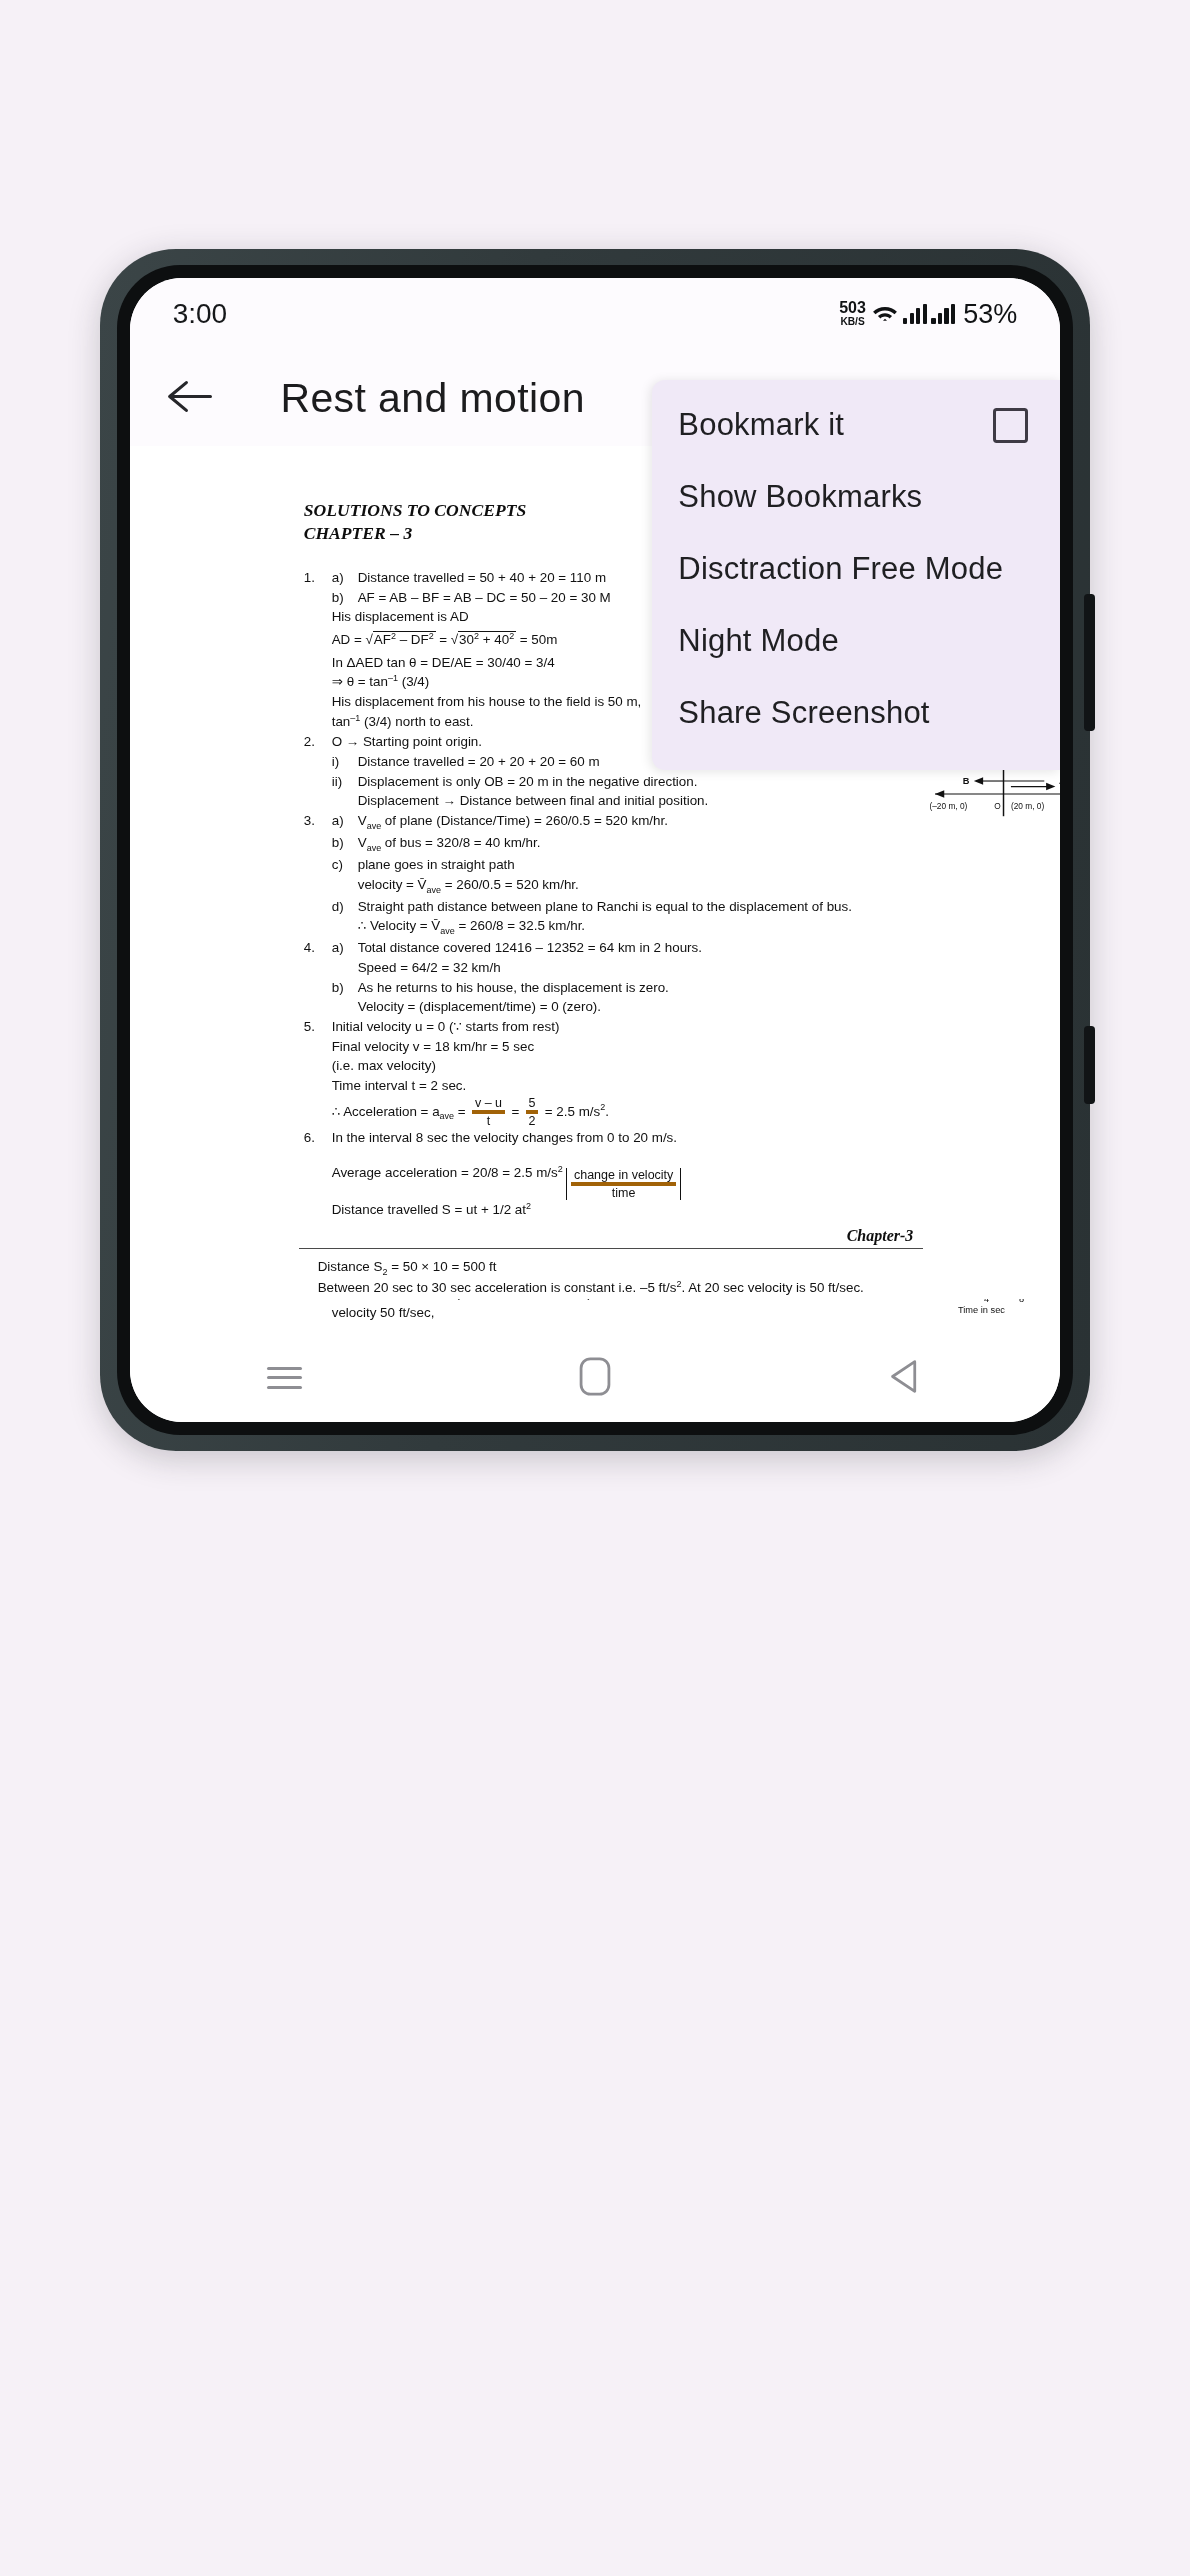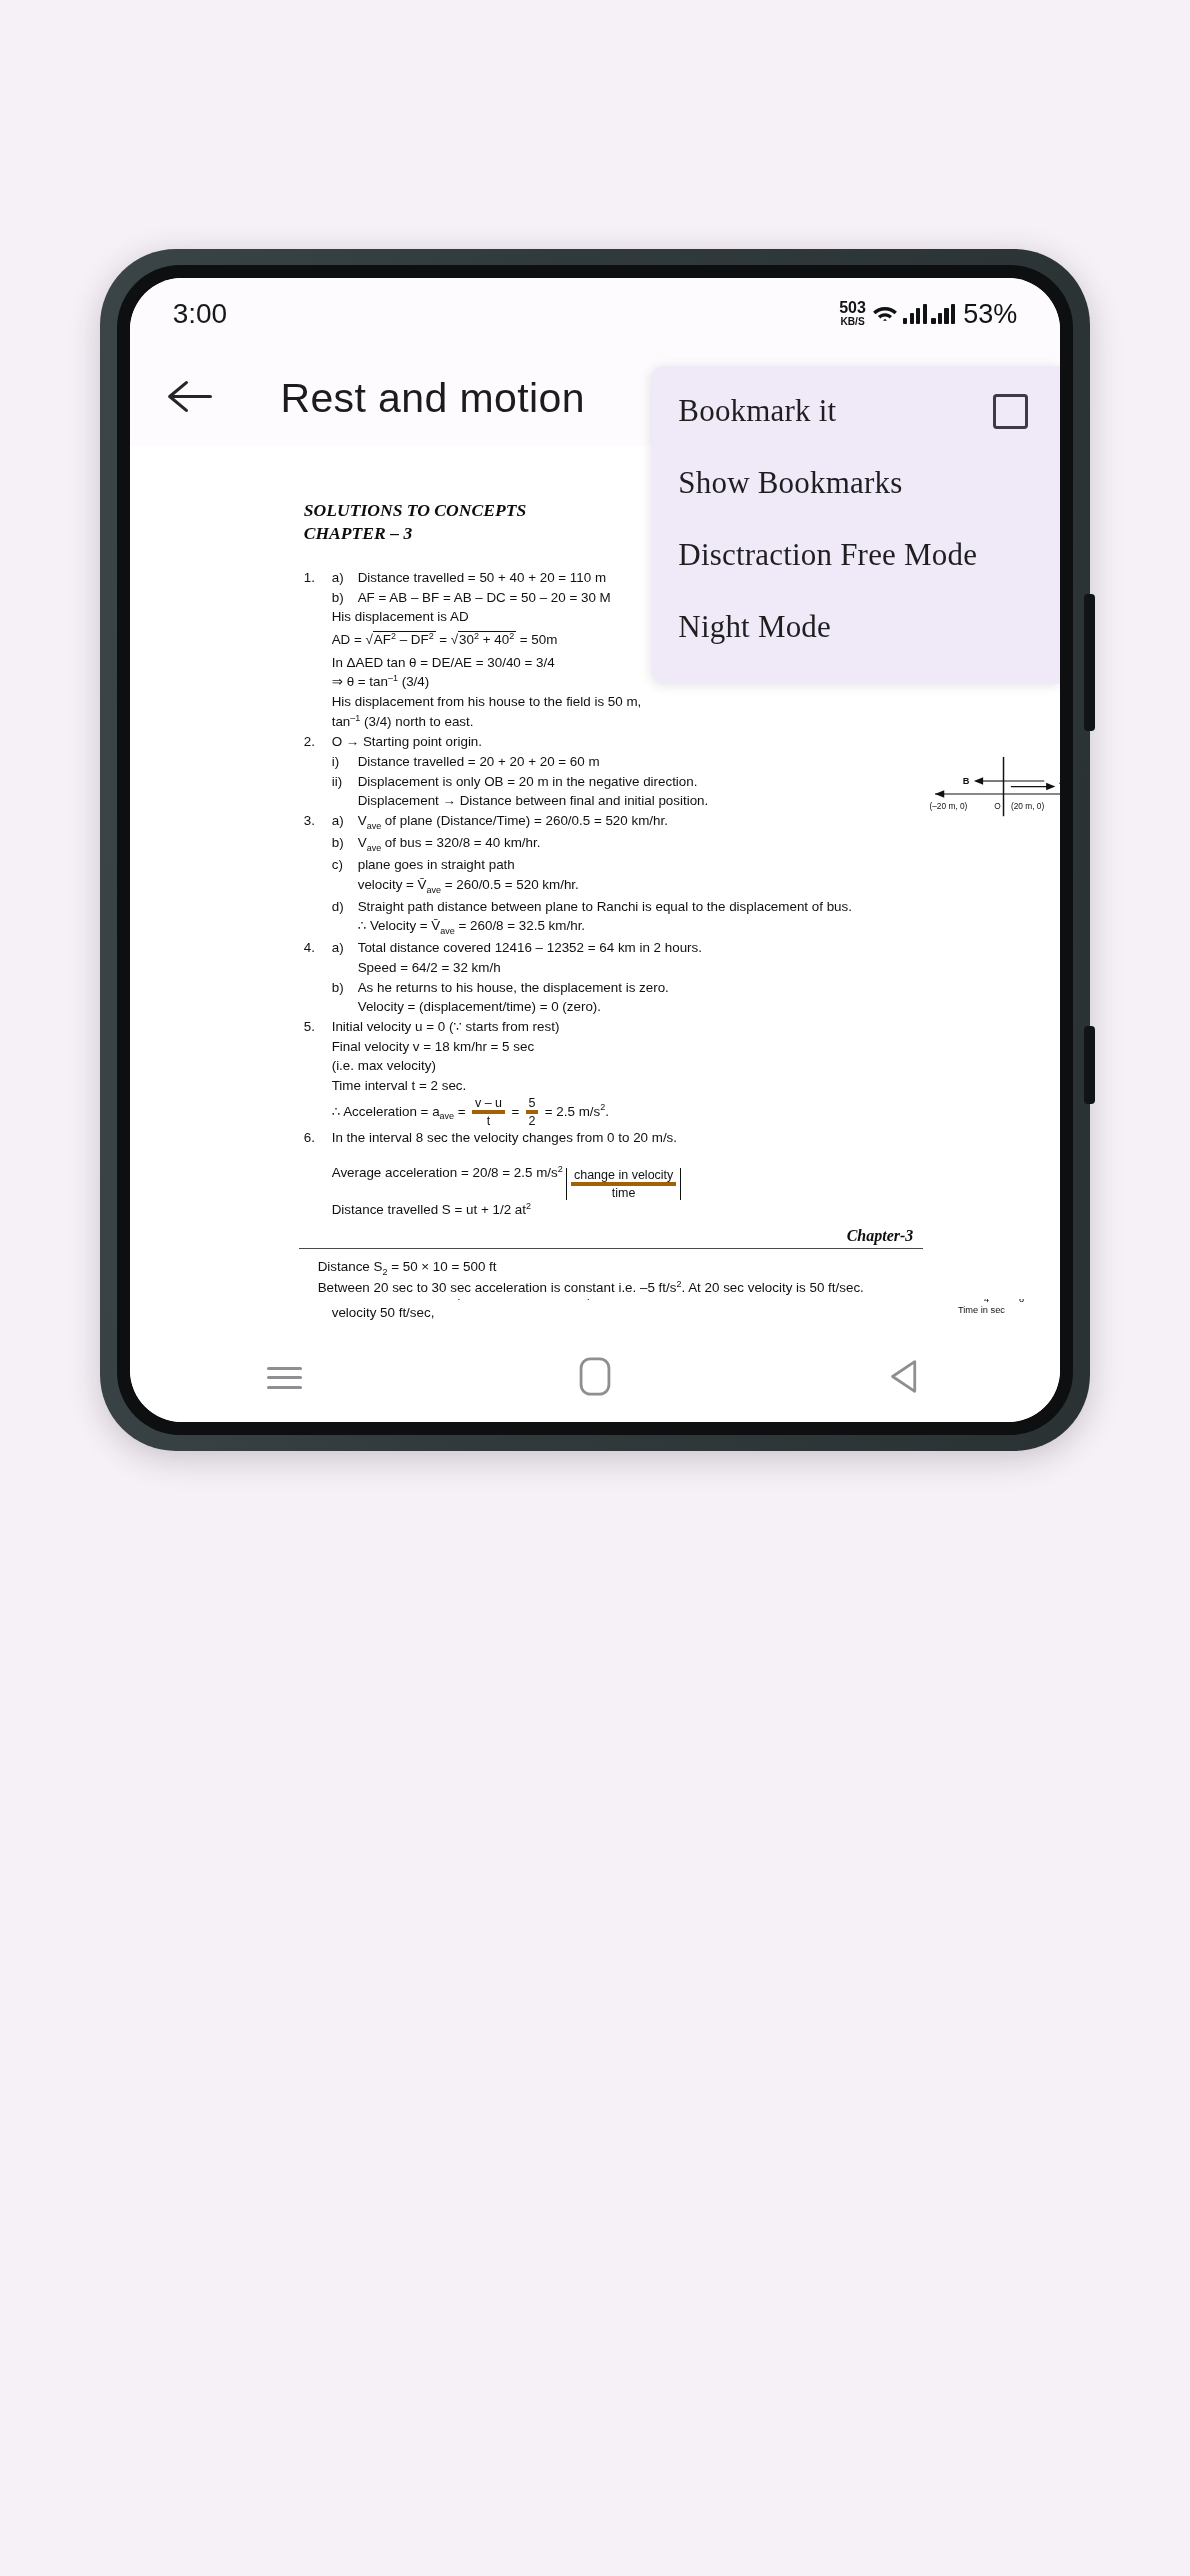--- a/index.html
+++ b/index.html
@@ -141,28 +141,27 @@
     margin-left: 45px;
     letter-spacing: 0.4px;
     font-family: "Liberation Sans", sans-serif;
     white-space: nowrap;
   }
 
   
   #overflow-menu {
     position: absolute;
     right: 0;
-    top: 88px;
+    top: 102px;
     width: 408px;
     background: #f0e9f7;
     border-radius: 13px 0 0 13px;
     box-shadow: -1.9px 1.9px 11px rgba(0,0,0,0.10);
     padding: 9.3px 0 20.4px 0;
     z-index: 40;
-    font-family: Liberation Serif, serif;
   }
   .menu-item {
     display: flex;
     align-items: center;
     justify-content: space-between;
     padding: 0 32px 0 26px;
     height: 72px;
     cursor: pointer;
   }
   .menu-label {
@@ -343,20 +342,23 @@
             <span class="menu-checkbox"></span>
           </div>
           <div class="menu-item">
             <span class="menu-label">Show Bookmarks</span>
           </div>
           <div class="menu-item">
             <span class="menu-label">Disctraction Free Mode</span>
           </div>
           <div class="menu-item">
             <span class="menu-label">Night Mode</span>
+          </div>
+          <div class="menu-item">
+            <span class="menu-label">Share Screenshot</span>
           </div>
         </div>
 
         <div id="doc-viewer">
 
           <div class="page" id="page-1">
 
             <div class="doc-head">SOLUTIONS TO CONCEPTS</div>
             <div class="doc-head">CHAPTER – 3</div>
 

